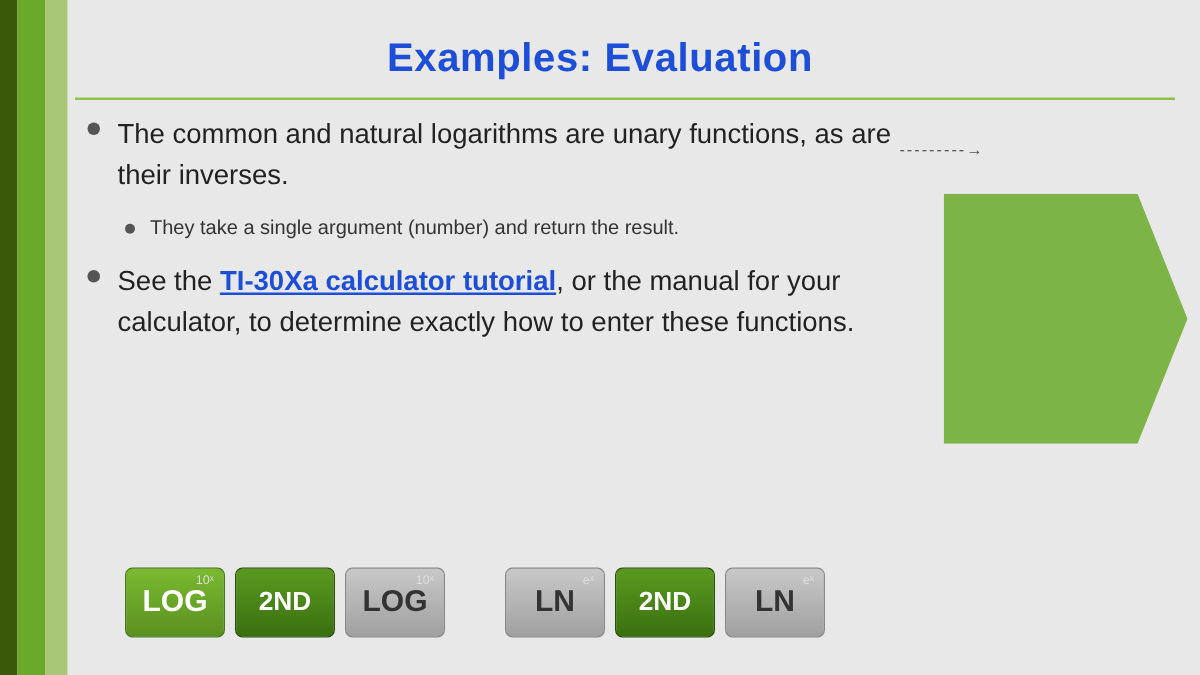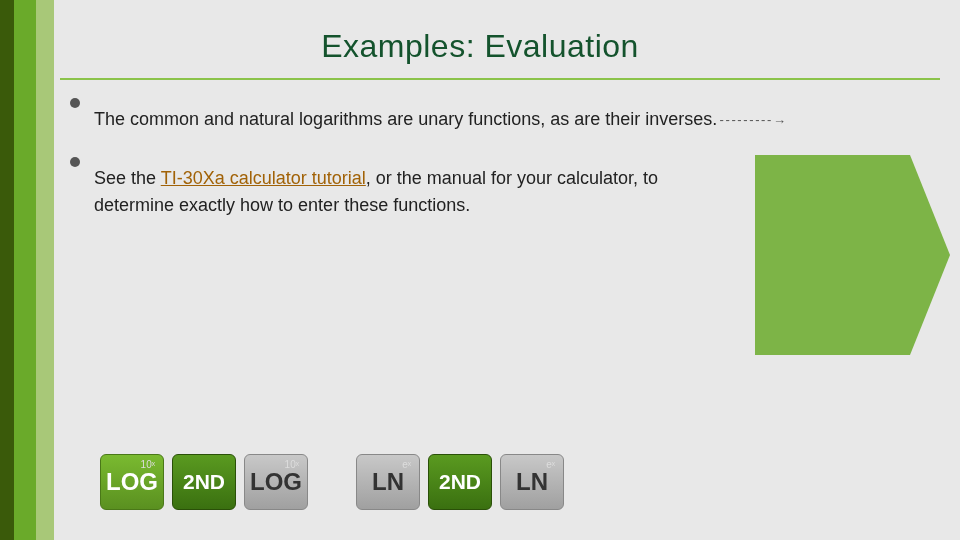--- a/index.html
+++ b/index.html
@@ -53,22 +53,22 @@
     }
 
     
     .title {
       position: absolute;
       top: 28px;
       left: 0;
       right: 0;
       text-align: center;
       font-size: 32px;
-      font-weight: 400;
-      color: #14532d;
+      font-weight: 700;
+      color: #1d4ed8;
       z-index: 3;
       letter-spacing: 0.5px;
     }
 
     
     .content {
       position: absolute;
       top: 90px;
       left: 70px;
       right: 240px;
@@ -96,61 +96,61 @@
       width: 8px;
       height: 8px;
       border-radius: 50%;
       background: #555;
       margin-top: 7px;
       margin-right: 12px;
       flex-shrink: 0;
     }
 
     .bullet-text {
-      font-size: 18px;
+      font-size: 22px;
       color: #222;
       line-height: 1.5;
-      margin-top: 16px;
     }
 
     .sub-bullet {
       display: flex;
       align-items: flex-start;
       margin-left: 30px;
       margin-bottom: 14px;
     }
 
     .sub-bullet-text {
       font-size: 16px;
       color: #333;
       line-height: 1.4;
     }
 
     .link-text {
-      color: #a16207;
+      color: #1d4ed8;
       text-decoration: underline;
+      font-weight: bold;
     }
 
     
     .calc-buttons {
       position: absolute;
       bottom: 30px;
       left: 100px;
       display: flex;
       align-items: center;
       gap: 8px;
       z-index: 3;
     }
 
     .calc-btn {
       display: flex;
       flex-direction: column;
       align-items: center;
       justify-content: center;
-      width: 64px;
+      width: 80px;
       height: 56px;
       border-radius: 6px;
       position: relative;
     }
 
     .calc-btn-green {
       background: linear-gradient(to bottom, #7aba30, #5a9020);
       border: 1px solid #4a7818;
     }
 
@@ -215,20 +215,24 @@
 
   <div class="title-divider"></div>
 
   <div class="content">
 
     <div class="bullet-main">
       <div class="bullet-dot"></div>
       <div class="bullet-text">The common and natural logarithms are unary functions, as are their inverses.</div>
     </div>
 
+    <div class="sub-bullet">
+      <div class="bullet-dot-small"></div>
+      <div class="sub-bullet-text">They take a single argument (number) and return the result.</div>
+    </div>
 
     <div class="bullet-main">
       <div class="bullet-dot"></div>
       <div class="bullet-text">
         <span>See the </span><span class="link-text">TI-30Xa calculator tutorial</span><span>, or the manual for your calculator, to determine exactly how to enter these functions.</span>
       </div>
     </div>
   </div>
 
   <div class="calc-buttons">

